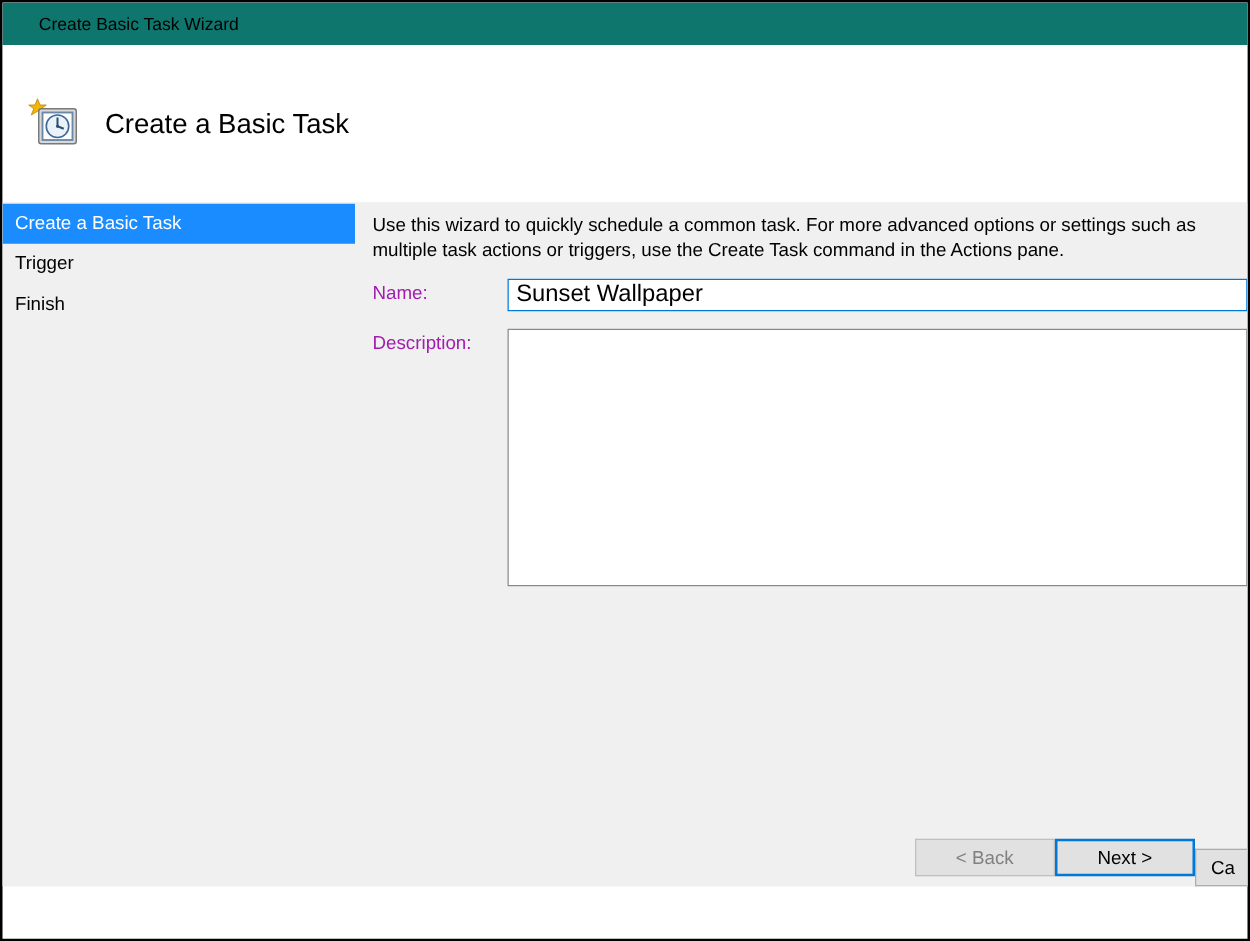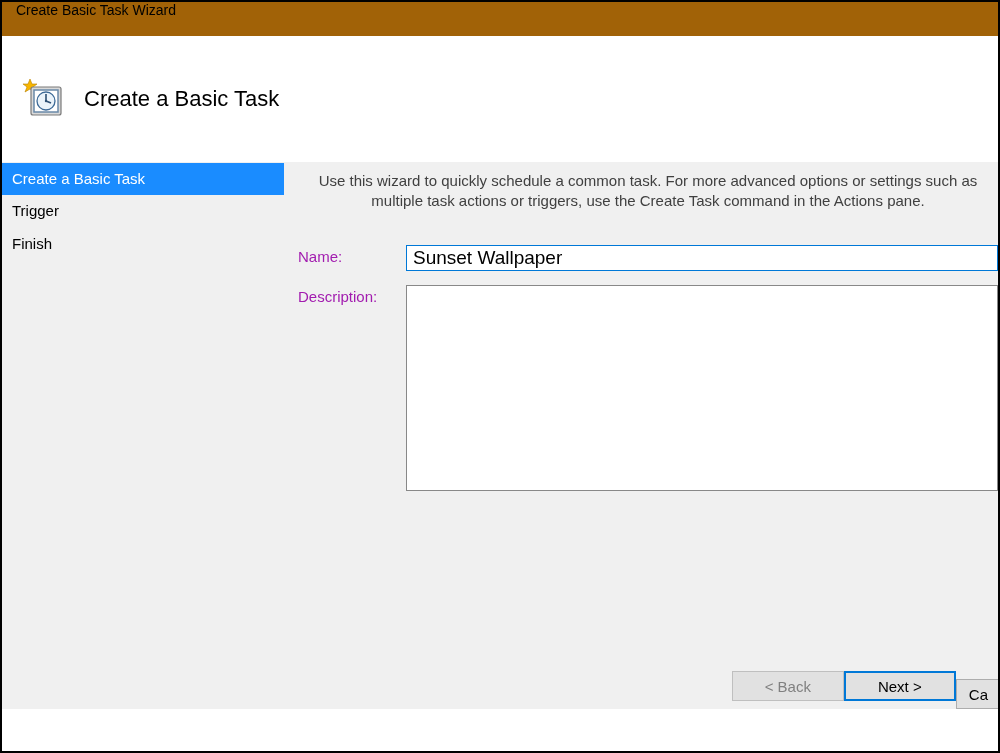--- a/index.html
+++ b/index.html
@@ -6,24 +6,25 @@
     body {
       font-family: "Segoe UI", Tahoma, sans-serif;
       font-size: 14px;
       background: #fff;
       width: 1000px;
       height: 753px;
       overflow: hidden;
       border: 2px solid #000;
     }
     .titlebar {
-      background: #a16207;
+      background: #0f766e;
       height: 34px;
       display: flex;
-      padding: 0 14px;
+      align-items: center;
+      padding: 0 29px;
       color: #000;
       font-size: 14px;
     }
     .header {
       height: 126px;
       background: #fff;
       display: flex;
       align-items: center;
       padding-left: 20px;
       gap: 18px;
@@ -61,25 +62,24 @@
       color: #fff;
     }
     .main {
       flex: 1;
       padding: 8px 0 0 14px;
       background: #f0f0f0;
       position: relative;
     }
     .intro {
       font-size: 15px;
-      color: #404040;
+      color: #000000;
       line-height: 1.35;
-      margin-bottom: 34px;
+      margin-bottom: 12px;
       white-space: pre-line;
-      text-align: center;
     }
     .form-row {
       display: flex;
       align-items: flex-start;
       margin-bottom: 14px;
     }
     .form-label {
       width: 108px;
       font-size: 15px;
       color: #a21caf;

